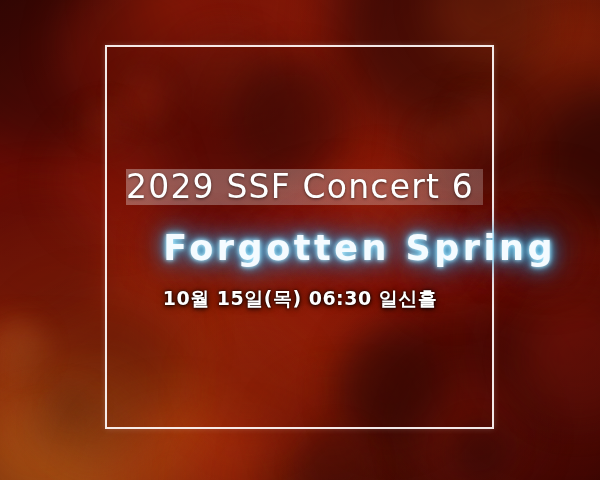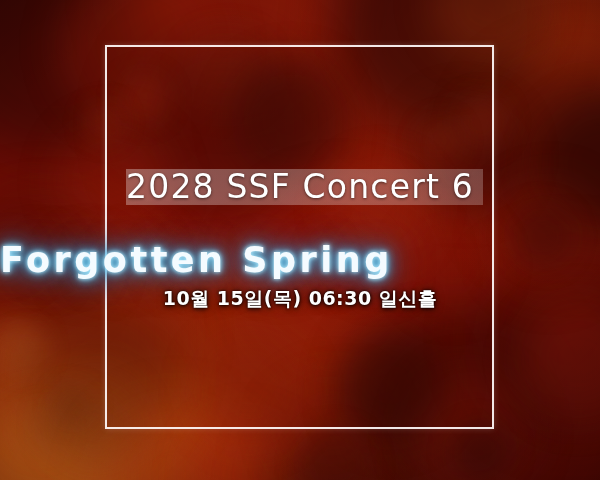--- a/index.html
+++ b/index.html
@@ -81,23 +81,23 @@
     font-size: 33px;
     font-weight: 400;
     letter-spacing: 1.2px;
     color: #ffffff;
     text-shadow: 0 1px 3px rgba(0,0,0,0.55);
     line-height: 40px;
   }
   #subtitle {
     position: absolute;
     left: 0;
-    top: 238px;
+    top: 226px;
     width: 556px;
-    text-align: left;
+    text-align: right;
     font-size: 35px;
     font-weight: 700;
     letter-spacing: 3.5px;
     color: #f4fbff;
     line-height: 44px;
     text-shadow:
       0 0 4px #bfefff,
       0 0 9px #63d6ff,
       0 0 18px #2aa8e8,
       0 0 30px #1479c0,
@@ -176,18 +176,18 @@
   <div class="bokeh blur-l" style="left:406px; top:220px; width:90px; height:90px; background:rgba(120,22,9,0.22);"></div>
   <div class="bokeh blur-m" style="left:120px; top:74px; width:48px; height:48px; background:rgba(175,48,16,0.24);"></div>
   <div class="bokeh blur-m" style="left:86px; top:104px; width:36px; height:36px; background:rgba(175,48,16,0.22);"></div>
 
   <div class="bg-vignette"></div>
 
   <div id="frame"></div>
 
   <div id="textblock">
     <div id="title-bar"></div>
-    <div id="title">2028 SSF Concert 6</div>
+    <div id="title">2029 SSF Concert 6</div>
     <div id="subtitle">Forgotten Spring</div>
     <div id="datetime">10월 15일(목) 06:30 일신홀</div>
   </div>
 
 </div>
 
 </body></html>

